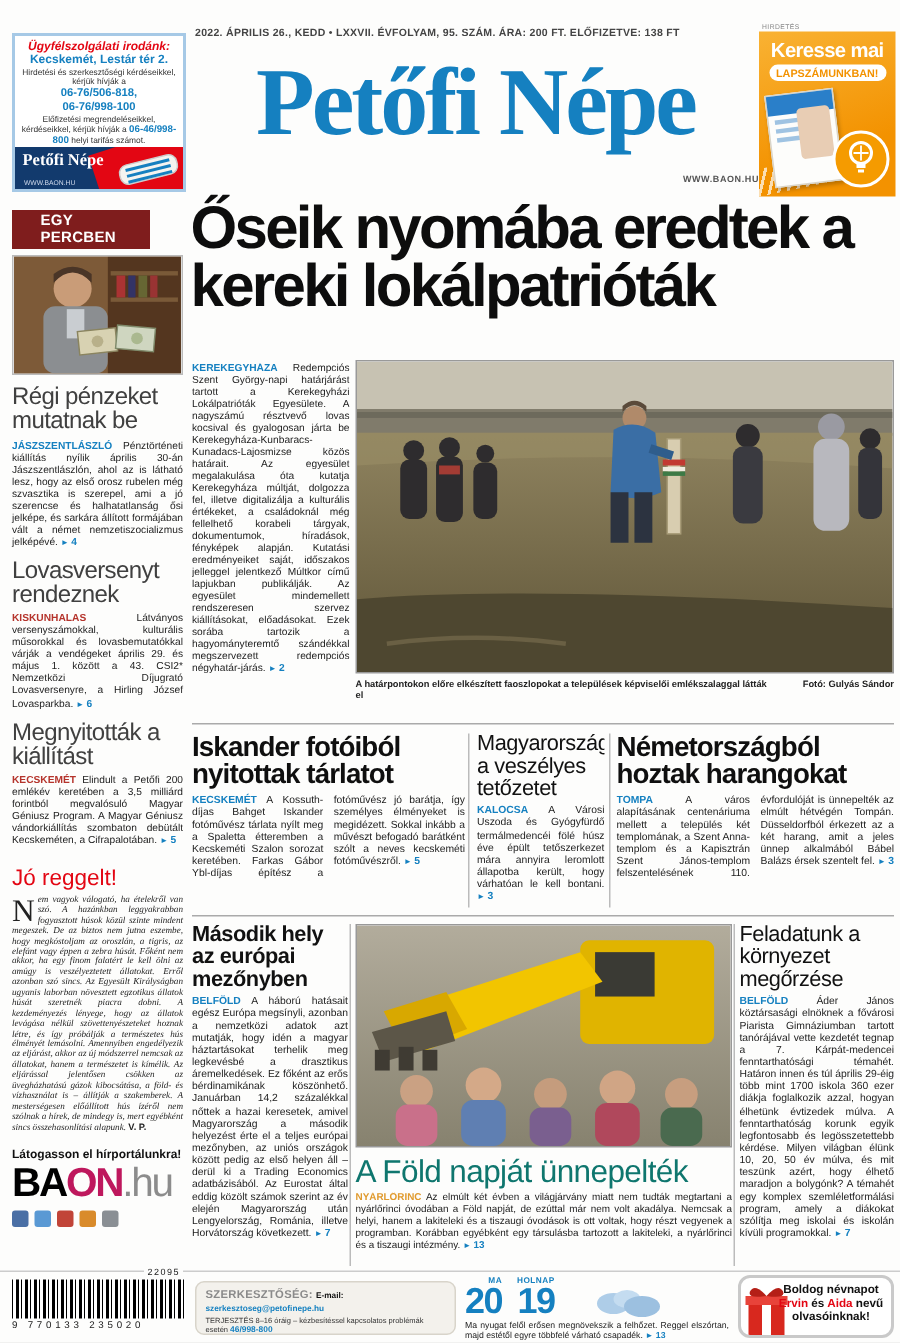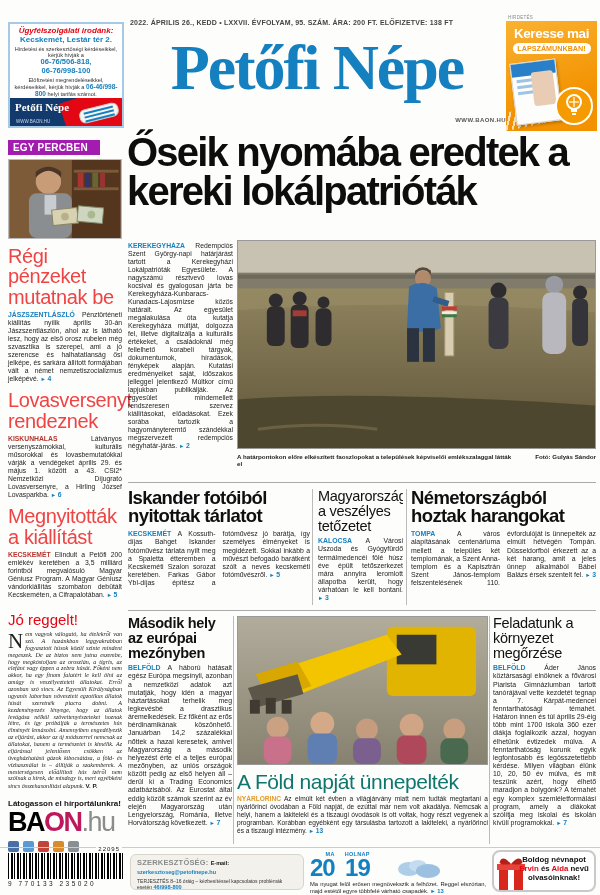--- a/index.html
+++ b/index.html
@@ -44,23 +44,23 @@
   .promo-mag .mb { height:13px; background:#2a7fc9; }
   .promo-mag .ph { position:absolute; right:3px; top:10px; width:22px; height:34px; background:#e8cdb4; border-radius:3px; }
   .promo-mag i { display:block; height:3px; background:#9fc3e2; margin:3px 4px 0; width:18px; }
   .promo-bulb { position:absolute; right:4px; bottom:6px; width:38px; height:38px; border-radius:50%;
     background:#f59b00; border:2px solid #fff; }
   .promo-wave { position:absolute; left:-6px; bottom:4px; width:50px; height:18px;
     background:repeating-linear-gradient(115deg,transparent 0 4px,rgba(255,255,255,.7) 4px 6px); transform:rotate(-12deg); }
 
   
   .sidebar { position:absolute; left:8px; top:140px; width:114px; }
-  .eyb { background:#a21caf; color:#fff; font-weight:bold; font-size:10px; padding:2px 5px 2px; width:92px; letter-spacing:.2px; }
+  .eyb { background:#7f1d1d; color:#fff; font-weight:bold; font-size:10px; padding:2px 19px 2px; width:92px; letter-spacing:.2px; }
   .sb-photo { margin-top:4px; width:114px; height:80px; border:1px solid #bbb; display:block; }
-  .sb-h2 { font-size:20px; font-weight:normal; line-height:1.02; letter-spacing:-.4px; color:#ef4444; margin:7px 0 4px; }
+  .sb-h2 { font-size:16px; font-weight:normal; line-height:1.02; letter-spacing:-.4px; color:#404040; margin:7px 0 4px; }
   .sb-body, .ld-body, .a-body { font-size:6.8px; line-height:1.18; text-align:justify; color:#1c1c1c; }
   .lead-in { font-weight:bold; color:#1580c0; }
   .lead-in.red { color:#b5342c; }
   .lead-in.orange { color:#e09a2d; }
   .pref { font-weight:bold; color:#1580c0; white-space:nowrap; }
   .pref::before { content:"► "; font-size:5.5px; }
   .morning-title { color:#e30613; font-size:15px; margin:12px 0 3px; font-weight:normal; }
   .morning-body { font-family:"Liberation Serif", serif; font-style:italic; font-size:6.1px; line-height:1.13;
     text-align:justify; color:#222; }
   .morning-body::first-letter { font-style:normal; font-size:21px; float:left; line-height:.8; padding:2px 2px 0 0; font-family:"Liberation Serif",serif; }

